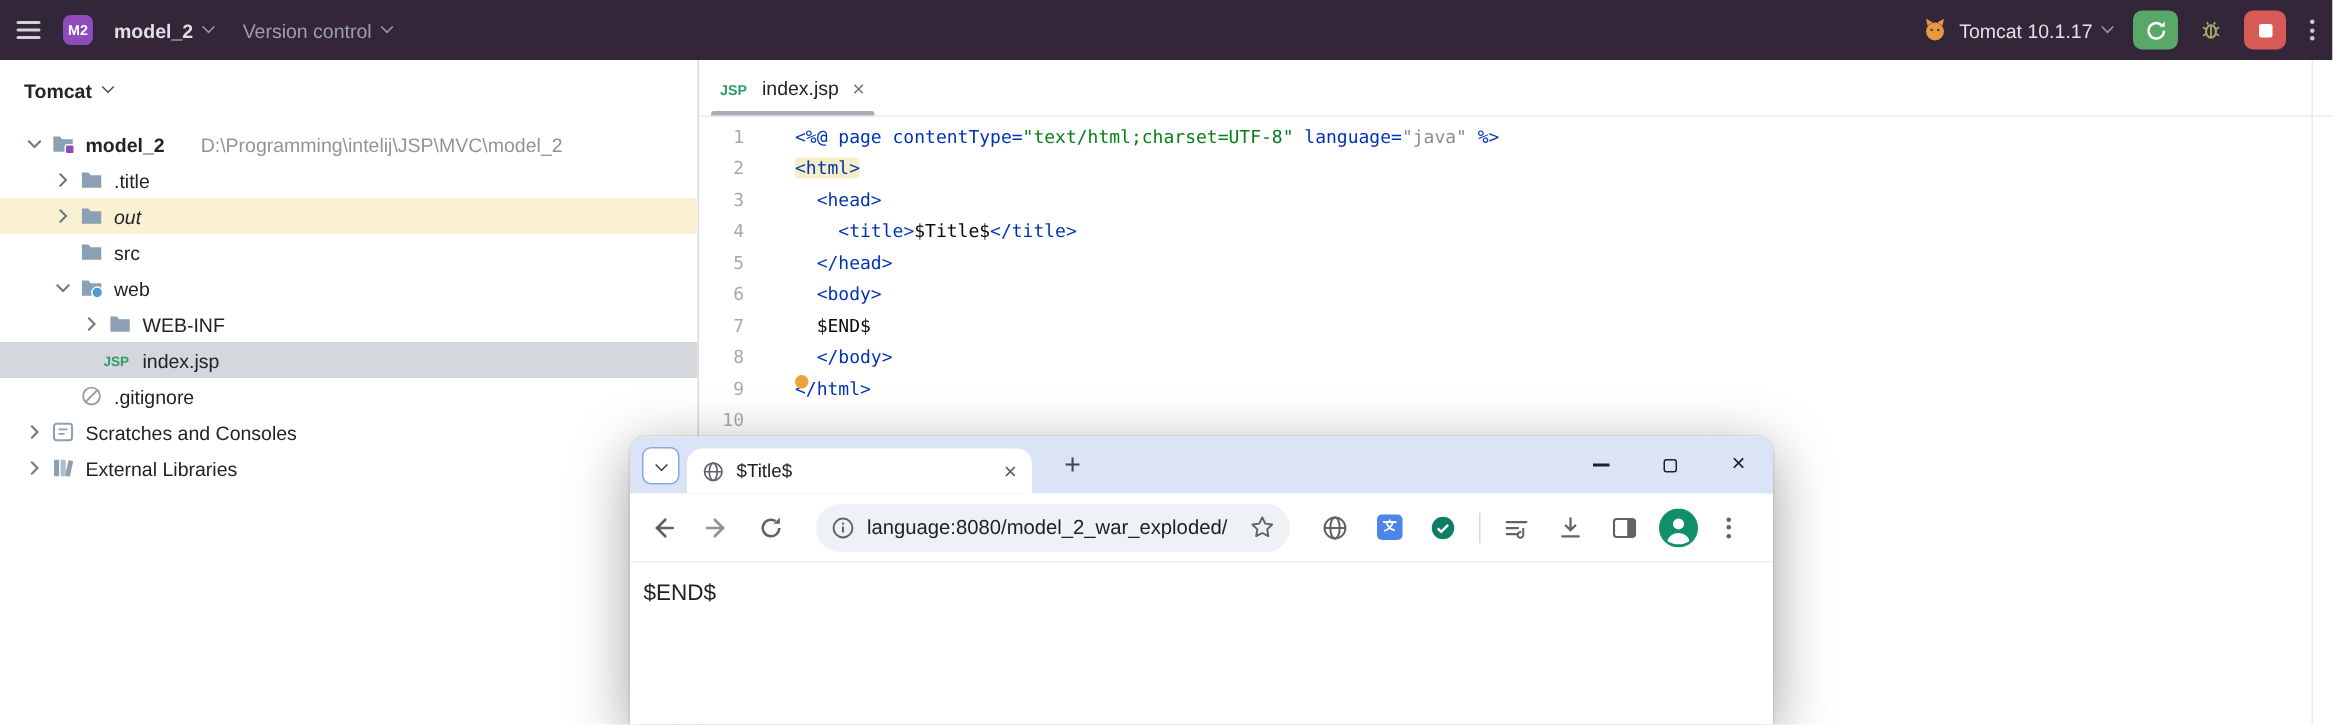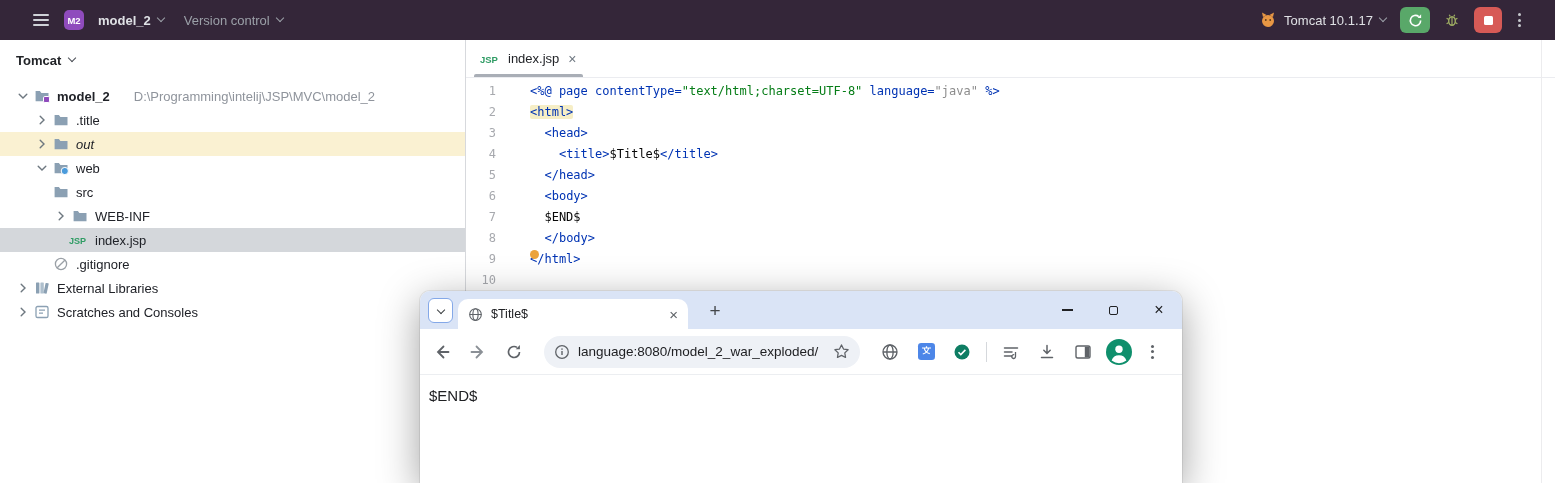--- a/index.html
+++ b/index.html
@@ -1,20 +1,20 @@
 <!DOCTYPE html>
 <html><head>
 <meta charset="utf-8">
 <style>
   *{box-sizing:border-box;margin:0;padding:0}
   html,body{width:1555px;height:483px;overflow:hidden;background:#fff;font-family:"Liberation Sans",sans-serif}
   .ide{position:relative;width:1555px;height:483px}
 
   
-  .titlebar{position:absolute;top:0;left:0;right:0;height:40px;background:#342639;display:flex;align-items:center;justify-content:space-between;padding:0 26px;color:#dfe1e5;z-index:5}
+  .titlebar{position:absolute;top:0;left:0;right:0;height:40px;background:#342639;display:flex;align-items:center;justify-content:space-between;padding:0 4px;color:#dfe1e5;z-index:5}
   .tb-group{display:flex;align-items:center;gap:8px}
   .hamburger{width:30px;height:28px;display:flex;flex-direction:column;justify-content:center;gap:3.5px;padding:0 7px;cursor:pointer}
   .hamburger i{display:block;height:1.6px;background:#cfd2d8;border-radius:1px}
   .proj-badge{width:20px;height:20px;border-radius:5px;background:#8f4bbd;color:#fff;font-size:9.5px;font-weight:bold;display:flex;align-items:center;justify-content:center;cursor:pointer}
   .tb-widget{display:flex;align-items:center;gap:7px;padding:4px 6px;border-radius:6px;cursor:pointer}
   .tb-label{font-size:13px;white-space:nowrap}
   .tb-label.strong{font-weight:600}
   .tb-label.dim{color:#9ba0a8}
   .chev{display:inline-block;width:6px;height:6px;border-right:1.5px solid #9ba0a8;border-bottom:1.5px solid #9ba0a8;transform:rotate(45deg);margin-top:-4px}
   .chev.dark{border-color:#4a4e55}
@@ -190,42 +190,42 @@
           </span>
           <span class="tree-icon">
             <svg width="16" height="16" viewBox="0 0 16 16">
               <path d="M1.6 3h4.3l1.5 1.9h7.1v8.3H1.6z" fill="#8ba0b3"></path>
             </svg>
           </span>
           <span class="tree-label">out</span>
         </div>
         <div class="tree-row">
           <span class="indent" style="width: 33px;"></span>
+          <span class="tree-chev"></span>
+          <span class="tree-icon">
+            <svg width="16" height="16" viewBox="0 0 16 16">
+              <path d="M1.6 3h4.3l1.5 1.9h7.1v8.3H1.6z" fill="#8ba0b3"></path>
+            </svg>
+          </span>
+          <span class="tree-label">src</span>
+        </div>
+        <div class="tree-row">
+          <span class="indent" style="width: 33px;"></span>
           <span class="tree-chev">
             <svg width="16" height="16" viewBox="0 0 16 16">
               <path d="M4.2 6.2 L8 10 L11.8 6.2" fill="none" stroke="#6e7880" stroke-width="1.4" stroke-linecap="round"></path>
             </svg>
           </span>
           <span class="tree-icon">
             <svg width="16" height="16" viewBox="0 0 16 16">
               <path d="M1.6 3h4.3l1.5 1.9h7.1v8.3H1.6z" fill="#8ba0b3"></path>
               <circle cx="11.8" cy="11" r="3.6" fill="#4a9bdc" stroke="#fff" stroke-width="1"></circle>
             </svg>
           </span>
           <span class="tree-label">web</span>
-        </div>
-        <div class="tree-row">
-          <span class="indent" style="width: 33px;"></span>
-          <span class="tree-chev"></span>
-          <span class="tree-icon">
-            <svg width="16" height="16" viewBox="0 0 16 16">
-              <path d="M1.6 3h4.3l1.5 1.9h7.1v8.3H1.6z" fill="#8ba0b3"></path>
-            </svg>
-          </span>
-          <span class="tree-label">src</span>
         </div>
         <div class="tree-row">
           <span class="indent" style="width: 52px;"></span>
           <span class="tree-chev">
             <svg width="16" height="16" viewBox="0 0 16 16">
               <path d="M6.2 4.2 L10 8 L6.2 11.8" fill="none" stroke="#6e7880" stroke-width="1.4" stroke-linecap="round"></path>
             </svg>
           </span>
           <span class="tree-icon">
             <svg width="16" height="16" viewBox="0 0 16 16">
@@ -257,41 +257,41 @@
         </div>
         <div class="tree-row">
           <span class="indent" style="width: 14px;"></span>
           <span class="tree-chev">
             <svg width="16" height="16" viewBox="0 0 16 16">
               <path d="M6.2 4.2 L10 8 L6.2 11.8" fill="none" stroke="#6e7880" stroke-width="1.4" stroke-linecap="round"></path>
             </svg>
           </span>
           <span class="tree-icon">
             <svg width="16" height="16" viewBox="0 0 16 16">
+              <rect x="2" y="2.5" width="12" height="11" rx="1.6" fill="none" stroke="#8ba0b3" stroke-width="1.3"></rect>
+              <path d="M5 6.2h6M5 9.2h4" stroke="#8ba0b3" stroke-width="1.2"></path>
+            </svg>
+          </span>
+          <span class="tree-label">Scratches and Consoles</span>
+        </div>
+        <div class="tree-row">
+          <span class="indent" style="width: 14px;"></span>
+          <span class="tree-chev">
+            <svg width="16" height="16" viewBox="0 0 16 16">
+              <path d="M6.2 4.2 L10 8 L6.2 11.8" fill="none" stroke="#6e7880" stroke-width="1.4" stroke-linecap="round"></path>
+            </svg>
+          </span>
+          <span class="tree-icon">
+            <svg width="16" height="16" viewBox="0 0 16 16">
               <rect x="2" y="2.5" width="3.4" height="11" rx="0.6" fill="#8ba0b3"></rect>
               <rect x="6.4" y="2.5" width="3.4" height="11" rx="0.6" fill="#aebfcd"></rect>
               <rect x="10.6" y="3" width="3.2" height="10.6" rx="0.6" fill="#8ba0b3" transform="rotate(12 12.2 8)"></rect>
             </svg>
           </span>
           <span class="tree-label">External Libraries</span>
-        </div>
-        <div class="tree-row">
-          <span class="indent" style="width: 14px;"></span>
-          <span class="tree-chev">
-            <svg width="16" height="16" viewBox="0 0 16 16">
-              <path d="M6.2 4.2 L10 8 L6.2 11.8" fill="none" stroke="#6e7880" stroke-width="1.4" stroke-linecap="round"></path>
-            </svg>
-          </span>
-          <span class="tree-icon">
-            <svg width="16" height="16" viewBox="0 0 16 16">
-              <rect x="2" y="2.5" width="12" height="11" rx="1.6" fill="none" stroke="#8ba0b3" stroke-width="1.3"></rect>
-              <path d="M5 6.2h6M5 9.2h4" stroke="#8ba0b3" stroke-width="1.2"></path>
-            </svg>
-          </span>
-          <span class="tree-label">Scratches and Consoles</span>
         </div>
       </div>
   </aside>
 
   <section class="editor">
     <div class="tabbar">
       <div class="etab">
         <span class="svg">
             <svg width="22" height="12" viewBox="0 0 22 12">
               <text x="0" y="10" font-size="9.5" font-weight="bold" fill="#2f9c64" font-family="Liberation Sans, sans-serif">JSP</text>

